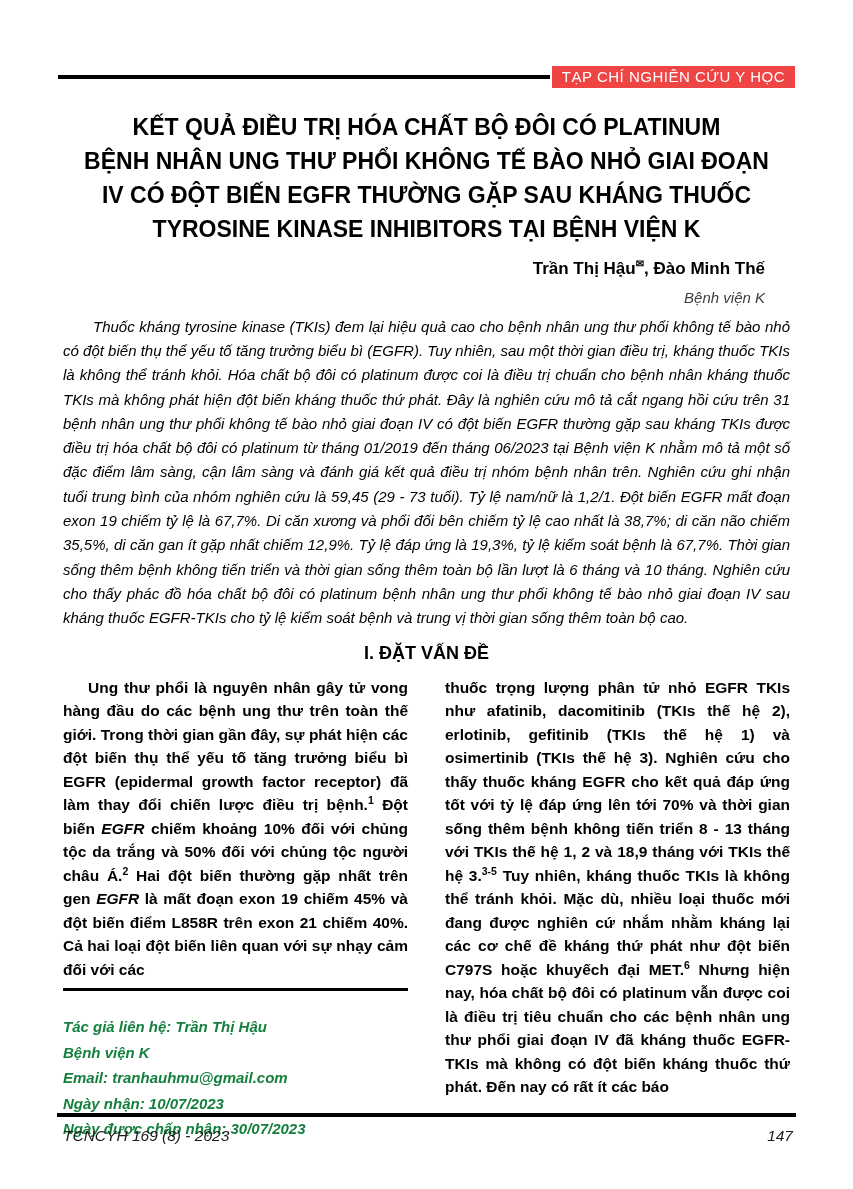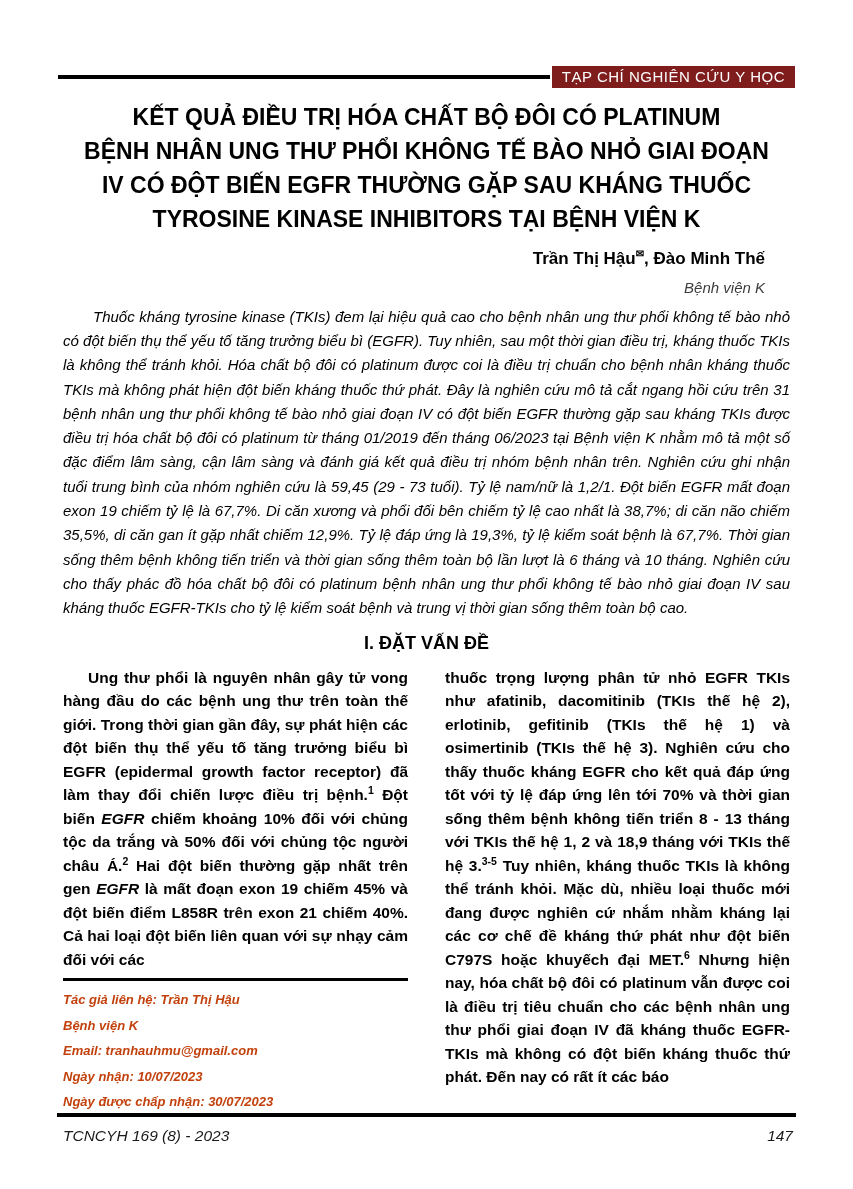--- a/index.html
+++ b/index.html
@@ -12,28 +12,28 @@
     font-family:"Liberation Sans", sans-serif;
     color:#000;
     overflow:hidden;
   }
   .content { padding:0 63px; }
 
   
   .header-row { display:flex; align-items:center; margin:0 58px; padding-top:66px; }
   .header-rule { flex:1; height:4px; background:#000; }
   .journal-badge {
-    background:#7f1d1d; color:#ffffff;
+    background:#ef4444; color:#ffffff;
     font-size:15px; letter-spacing:0.5px;
     padding:2px 10px 3px 10px; margin-left:2px;
     white-space:nowrap;
   }
 
   
-  .article-title { margin-top:12px; text-align:center; font-weight:bold; font-size:23px; line-height:34px; }
+  .article-title { margin-top:22px; text-align:center; font-weight:bold; font-size:23px; line-height:34px; }
 
   
   .authors-line { margin-top:12px; text-align:right; padding-right:25px; font-weight:bold; font-size:17px; }
   .sup-mark { vertical-align:super; font-size:10px; }
   .affiliation { margin-top:10px; text-align:right; padding-right:25px; font-style:italic; font-size:15px; color:#3c3c3c; }
 
   
   .abstract { margin-top:9px; font-style:italic; font-size:15px; line-height:24.3px; text-align:justify; text-indent:30px; }
   .keywords { margin-top:3px; font-weight:bold; font-size:15px; line-height:21px; }
 
@@ -41,21 +41,21 @@
   .section-heading { margin-top:12px; font-weight:bold; font-size:18px;text-align:center; }
 
   .columns { display:flex; gap:37px; margin-top:12px; }
   .col { width:345px; font-size:15.5px; line-height:23.5px; text-align:justify;font-weight:bold; }
   .col-left .body-par { text-indent:25px; }
   .seg-normal { font-style:normal; }
   .seg-italic { font-style:italic; }
   .seg-sup { vertical-align:super; font-size:10.5px; line-height:0; }
 
   .footnote-sep { border-top:3px solid #000; margin-top:7px; width:100%; }
-  .footnote { margin-top:6px; font-style:italic; font-size:13px; line-height:25.5px; color:#c2410c; }
+  .footnote { margin-top:23px; font-style:italic; font-size:15px; line-height:25.5px; color:#15803d; }
 
   
   .footer-rule { position:absolute; left:57px; right:57px; top:1113px; height:4px; background:#000; }
   .footer-text {
     position:absolute; left:63px; right:60px; top:1127px;
     display:flex; justify-content:space-between;
     font-style:italic; font-size:15.5px; color:#1a1a1a;
   }
 </style>
 </head>

